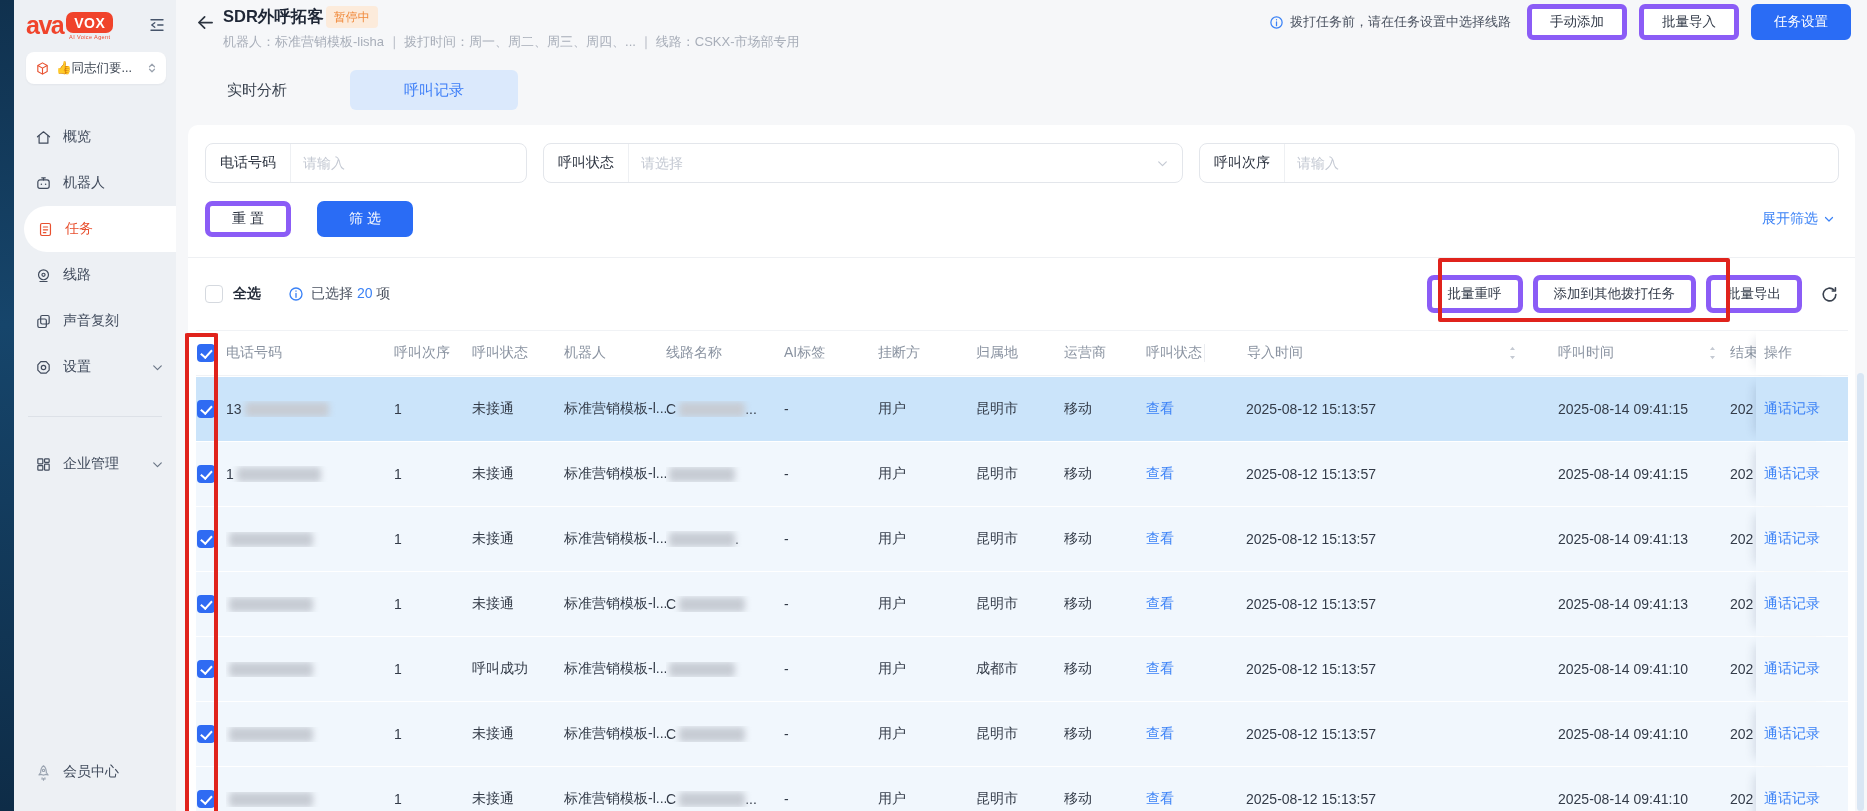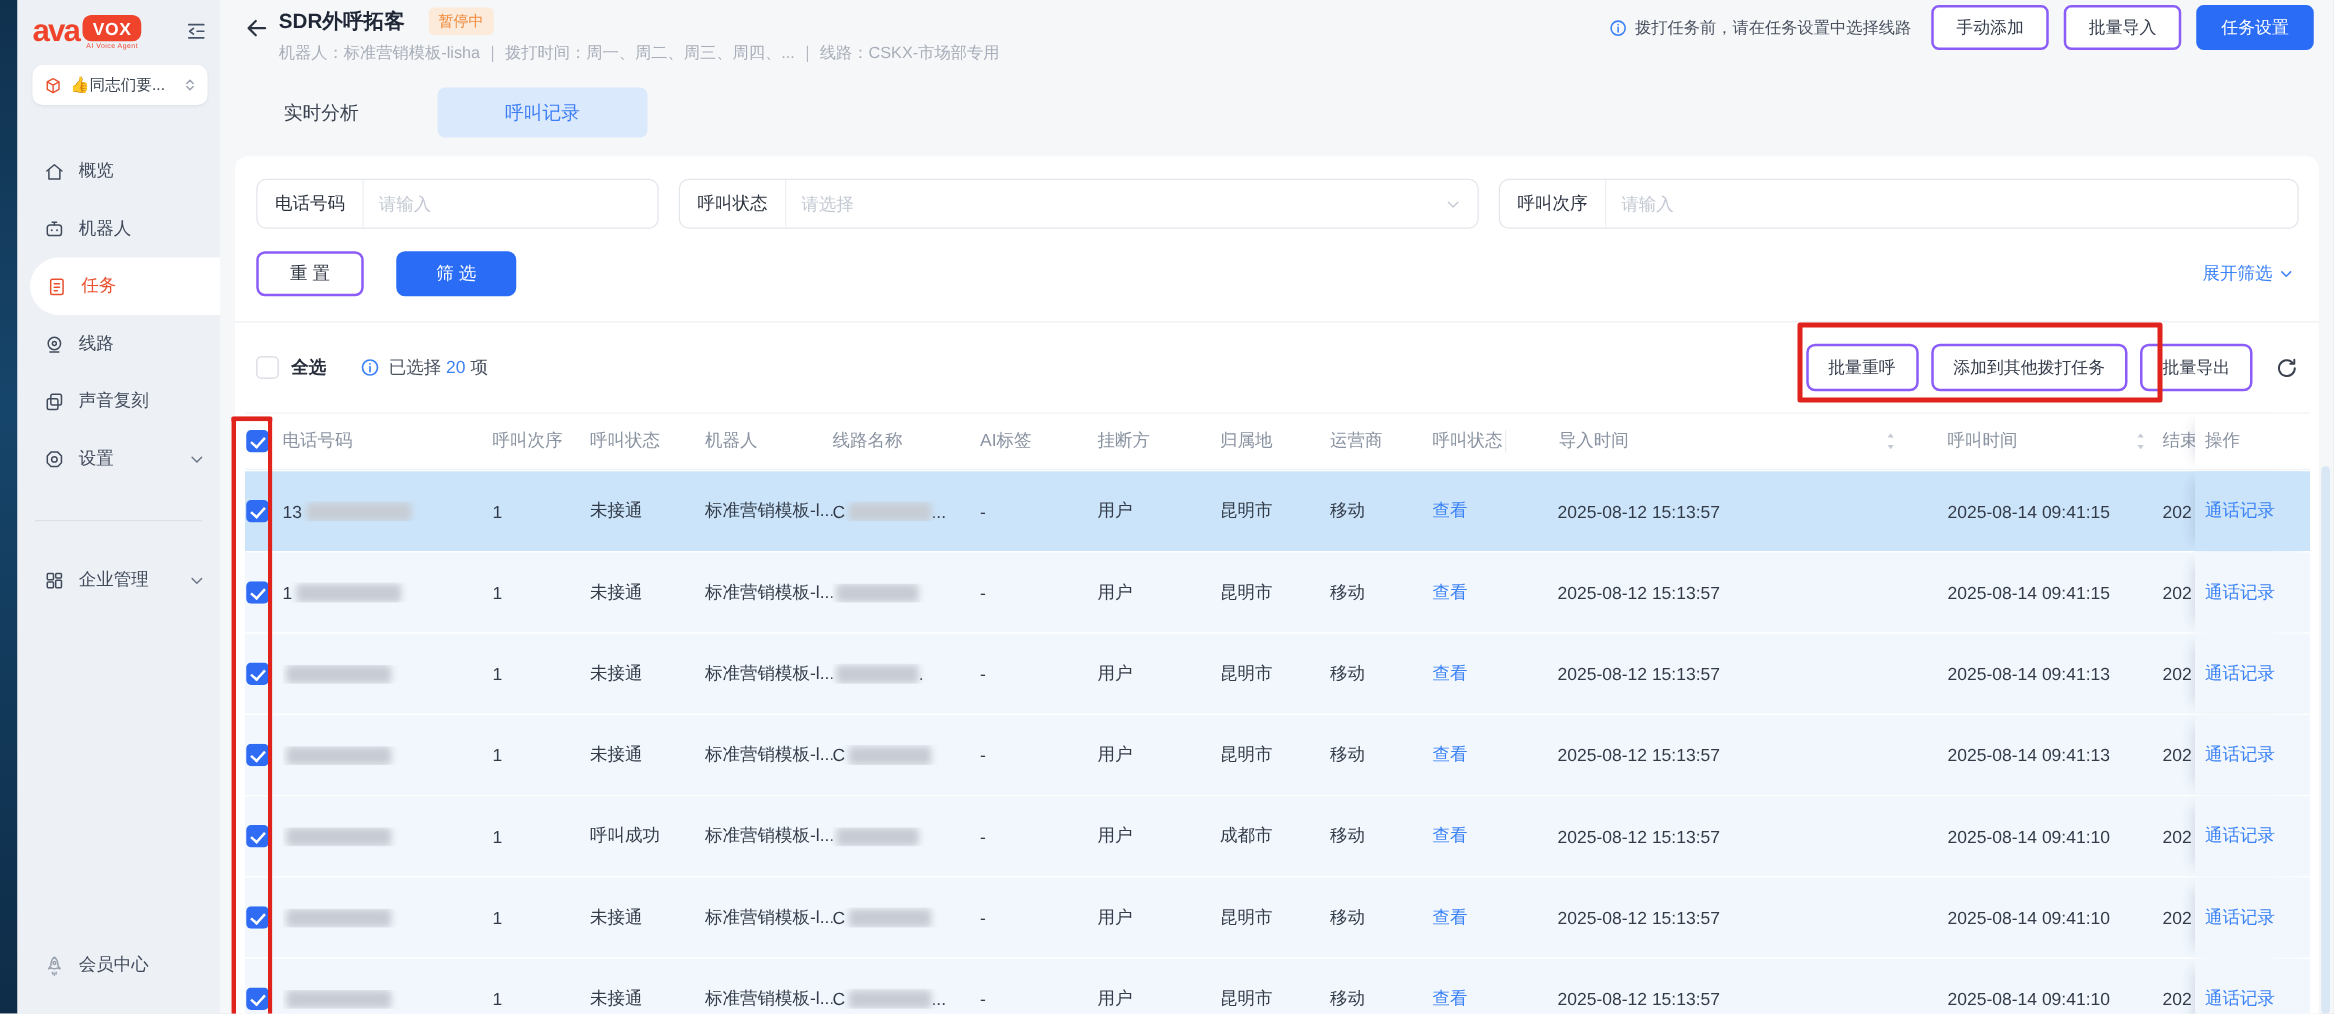--- a/index.html
+++ b/index.html
@@ -31,28 +31,28 @@
   .side-item.active { background:#fff; color:#e8502f; border-radius:24px 0 0 24px; margin-left:10px; padding-left:13px; }
   .side-divider { height:1px; background:#dde1e7; margin:26px 14px 24px; }
   .sidebar-bottom { margin-top:auto; }
 
   
   #main { position:absolute; left:176px; top:0; right:0; bottom:0; }
 
   
   .back-btn { position:absolute; left:19px; top:12px; color:#2c3440; cursor:pointer; }
   .title-block { position:absolute; left:47px; top:6px; }
-  .title-row { display:flex; align-items:center; gap:19px; }
+  .title-row { display:flex; align-items:center; gap:2px; }
   .page-title { font-size:16.5px; font-weight:700; color:#1f2736; }
   .status-badge { font-size:12px; color:#f08a3c; background:#fcebdb; border-radius:4px; padding:2.5px 8px; }
   .subtitle { margin-top:5px; font-size:13px; color:#a8aeb9; }
   .topbar-right { position:absolute; right:16px; top:4px; display:flex; align-items:center; gap:12px; height:36px; }
   .notice { display:flex; align-items:center; gap:6px; font-size:13px; color:#4a5260; margin-right:4px; }
   .notice .i-ic { color:#3b82f6; display:flex; }
-  .btn { height:36px; padding:0 18px; background:#fff; border:2px solid #8b5cf6; border-radius:6px;
+  .btn { height:36px; padding:0 18px; background:#fff; border:5px solid #8b5cf6; border-radius:6px;
          font-size:13.5px; color:#333b49; display:flex; align-items:center; cursor:pointer; font-family:inherit; }
   .btn.primary { background:#2a6cf5; border-color:#2a6cf5; color:#fff; }
 
   
   .tabs { position:absolute; left:24px; top:70px; display:flex; align-items:center; }
   .tab { height:40px; padding:0 27px; display:flex; align-items:center; font-size:15px; color:#39424f; border-radius:6px; cursor:pointer; }
   .tab.active { background:#dbe9fc; color:#3d7ef7; margin-left:36px; padding:0 54px; }
 
   
   .card { position:absolute; left:12px; right:12px; top:125px; bottom:-12px; background:#fff; border-radius:10px;

